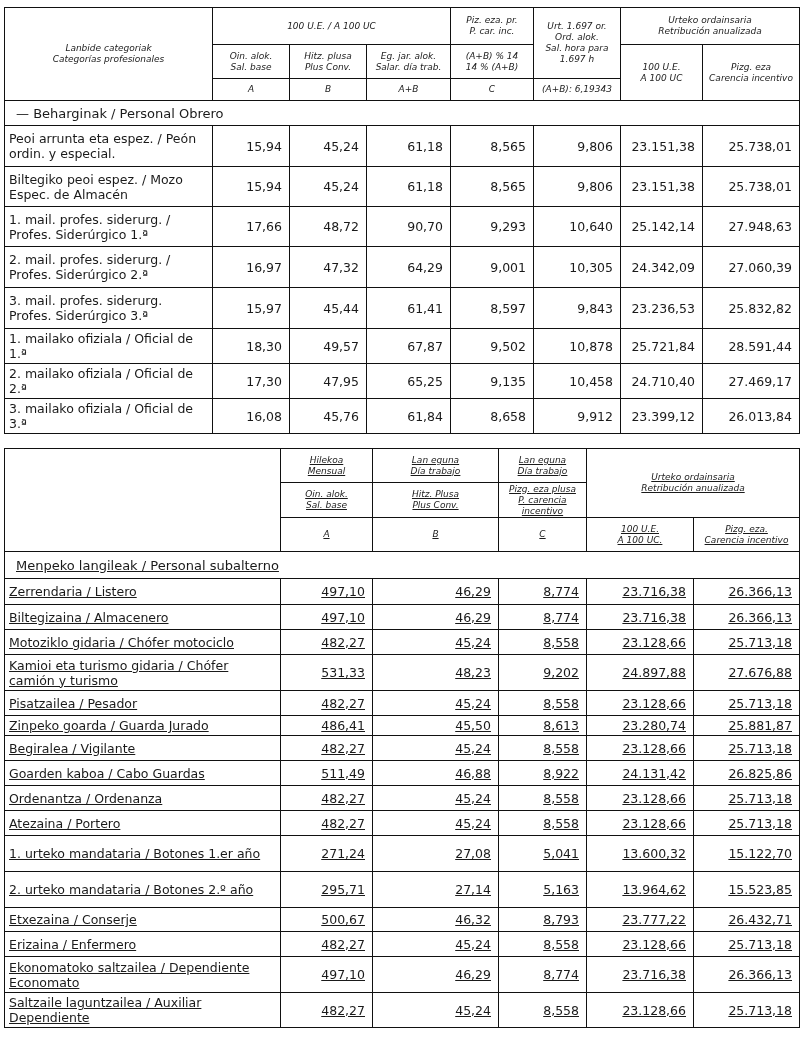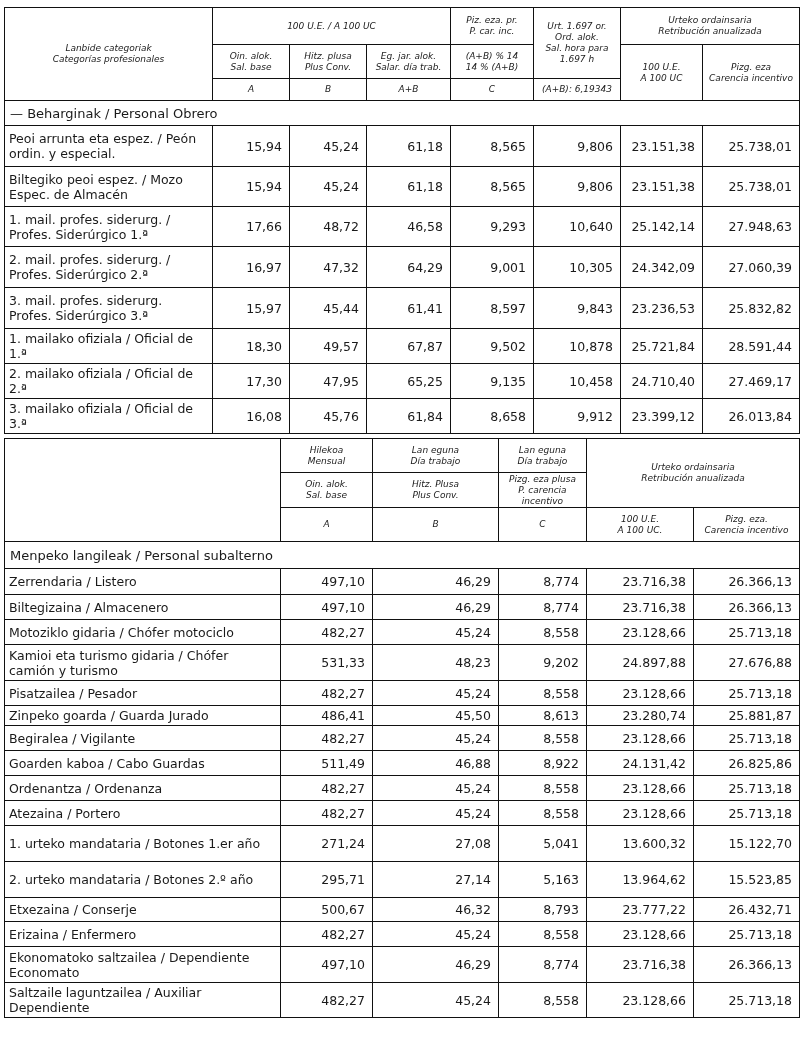--- a/index.html
+++ b/index.html
@@ -1,24 +1,24 @@
 <!DOCTYPE html>
 <html><head>
 <meta charset="utf-8">
 <style>
   html, body { margin:0; padding:0; background:#ffffff; }
   body { width:804px; height:1055px; position:relative; font-family:"DejaVu Sans", sans-serif; color:#1a1a1a; overflow:hidden; }
   table { border-collapse:collapse; position:absolute; left:4px; table-layout:fixed; }
   td, th { border:1px solid #111; padding:0; }
   .hdr { font-style:italic; font-size:9px; line-height:11px; text-align:center; font-weight:normal; color:#222; }
-  .sec { font-size:13px; padding-left:5px; text-align:left; }
+  .sec { font-size:13px; padding-left:11px; text-align:left; }
   .lbl { font-size:12.5px; line-height:15px; padding:2px 4px; text-align:left; vertical-align:middle; }
   .num { font-size:12.5px; text-align:right; padding-right:7px; vertical-align:middle; }
   #t1 { top:7px; width:795px; }
-  #t2 { top:438px; width:795px; }
+  #t2 { top:448px; width:795px;text-decoration:underline; }
 </style>
 </head>
 <body>
 
 <table id="t1">
   <colgroup>
     <col style="width:208px">
       <col style="width:77px">
       <col style="width:77px">
       <col style="width:84px">
@@ -84,21 +84,21 @@
         <td class="num">61,18</td>
         <td class="num">8,565</td>
         <td class="num">9,806</td>
         <td class="num">23.151,38</td>
         <td class="num">25.738,01</td>
       </tr>
       <tr style="height: 40px;">
         <td class="lbl">1. mail. profes. siderurg. / Profes. Siderúrgico 1.ª</td>
         <td class="num">17,66</td>
         <td class="num">48,72</td>
-        <td class="num">46,58</td>
+        <td class="num">90,70</td>
         <td class="num">9,293</td>
         <td class="num">10,640</td>
         <td class="num">25.142,14</td>
         <td class="num">27.948,63</td>
       </tr>
       <tr style="height: 41px;">
         <td class="lbl">2. mail. profes. siderurg. / Profes. Siderúrgico 2.ª</td>
         <td class="num">16,97</td>
         <td class="num">47,32</td>
         <td class="num">64,29</td>

